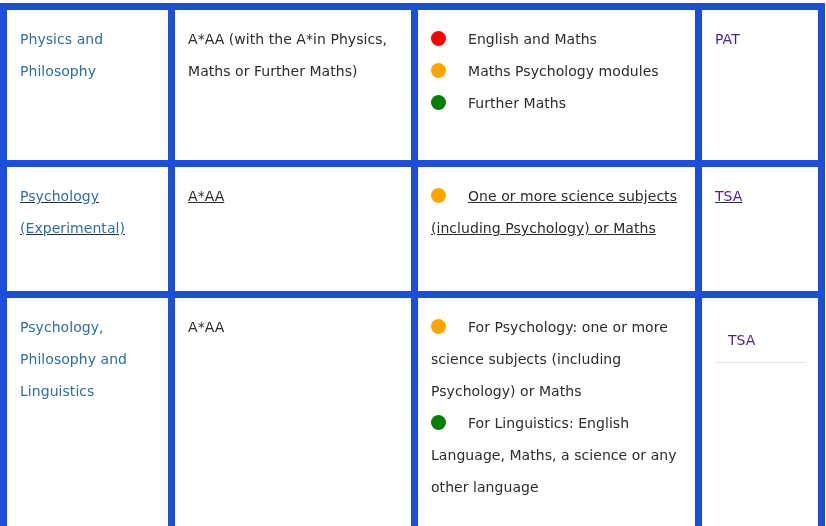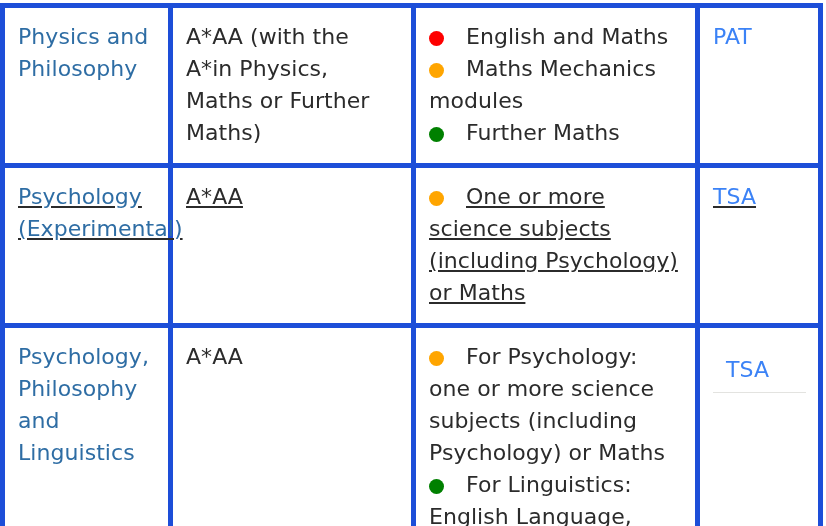--- a/index.html
+++ b/index.html
@@ -22,43 +22,43 @@
   }
 
   table.course-table {
     border-collapse: collapse;
     table-layout: fixed;
     width: 818px;
     background: #ffffff;
   }
 
   table.course-table td {
-    border: 5px solid #1d4ed8;
+    border: 7px solid #1d4ed8;
     vertical-align: top;
     padding: 13px 12px 14px 13px;
-    font-size: 22px;
+    font-size: 14px;
     line-height: 32px;
     color: #2b2b2b;
     font-weight: 400;
     letter-spacing: 0.05px;
   }
 
   
   col.c-course { width: 168px; }
   col.c-grades { width: 243px; }
   col.c-subjects { width: 284px; }
   col.c-test { width: 123px; }
 
   .course-link {
     color: #2e6da4;
     text-decoration: none;
   }
 
   .test-link {
-    color: #3b82f6;
+    color: #4c1d95;
     text-decoration: none;
   }
 
   .subj-cell {
     padding-left: 13px;
   }
 
   .bullet {
     display: inline-block;
     width: 15px;
@@ -106,21 +106,21 @@
     </colgroup>
     <tbody>
 
       <tr class="r1">
         <td>
           <a class="course-link" href="#">Physics and Philosophy</a>
         </td>
         <td>A*AA (with the A*in Physics, Maths or Further Maths)</td>
         <td class="subj-cell">
           <span class="bullet red"></span><span>English and Maths</span><br>
-          <span class="bullet orange"></span><span>Maths Mechanics modules</span><br>
+          <span class="bullet orange"></span><span>Maths Psychology modules</span><br>
           <span class="bullet green"></span><span>Further Maths</span>
         </td>
         <td>
           <a class="test-link" href="#">PAT</a>
         </td>
       </tr>
 
       <tr class="r2">
         <td>
           <a class="course-link" href="#">Psychology (Experimental)</a>

